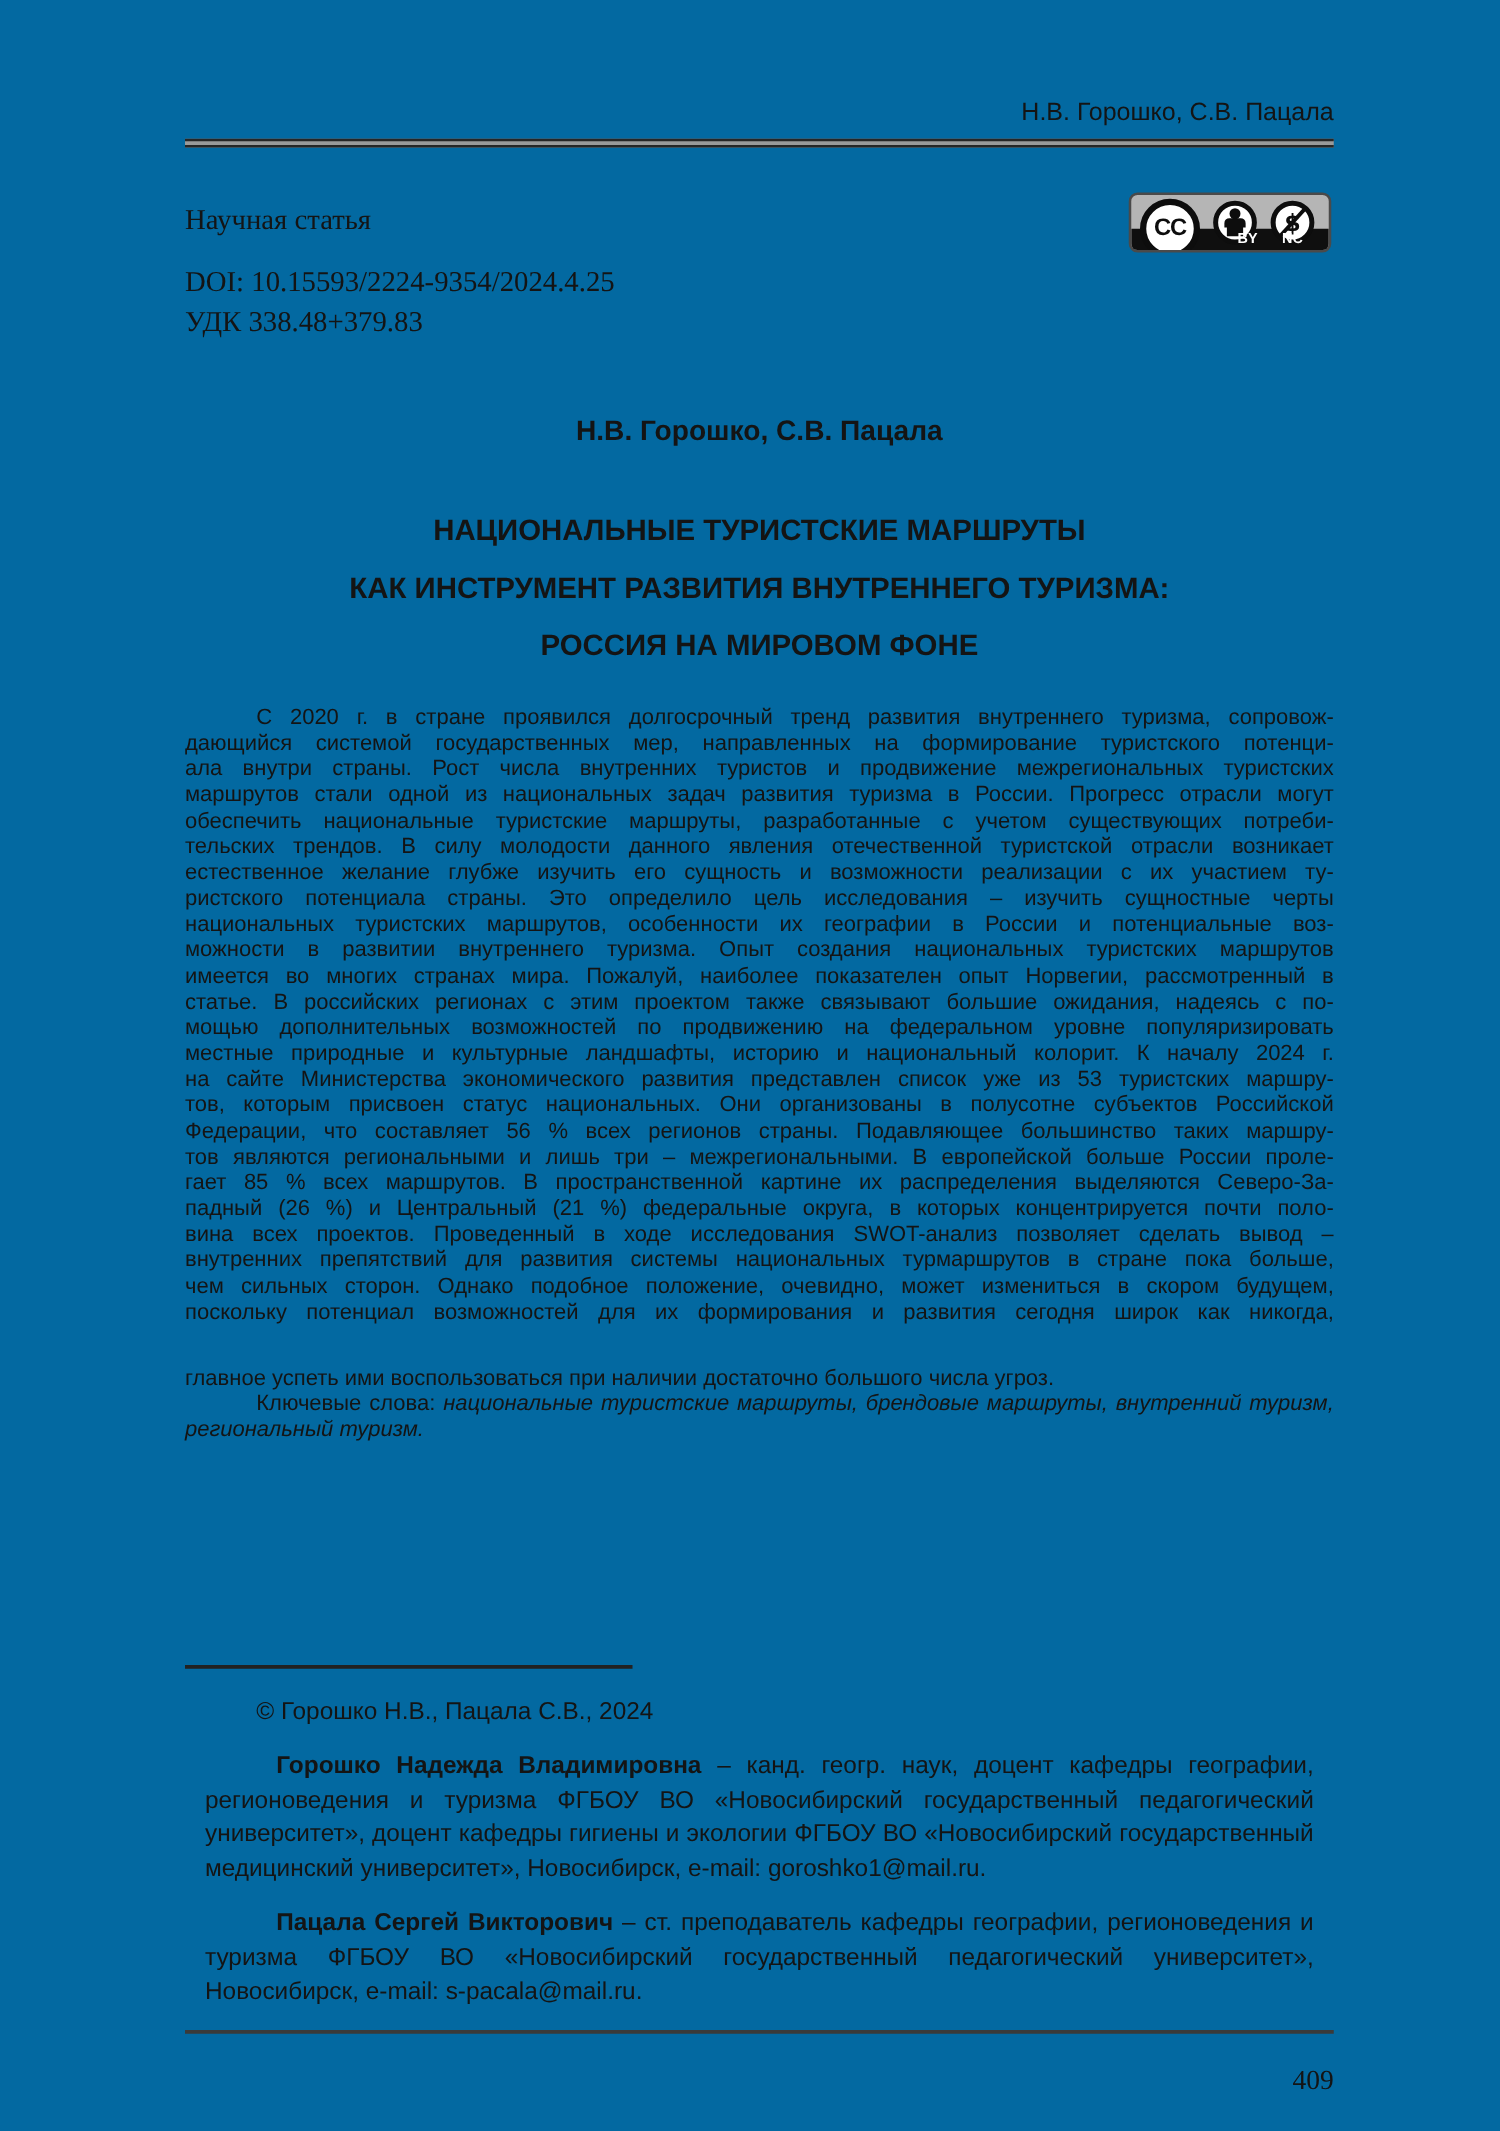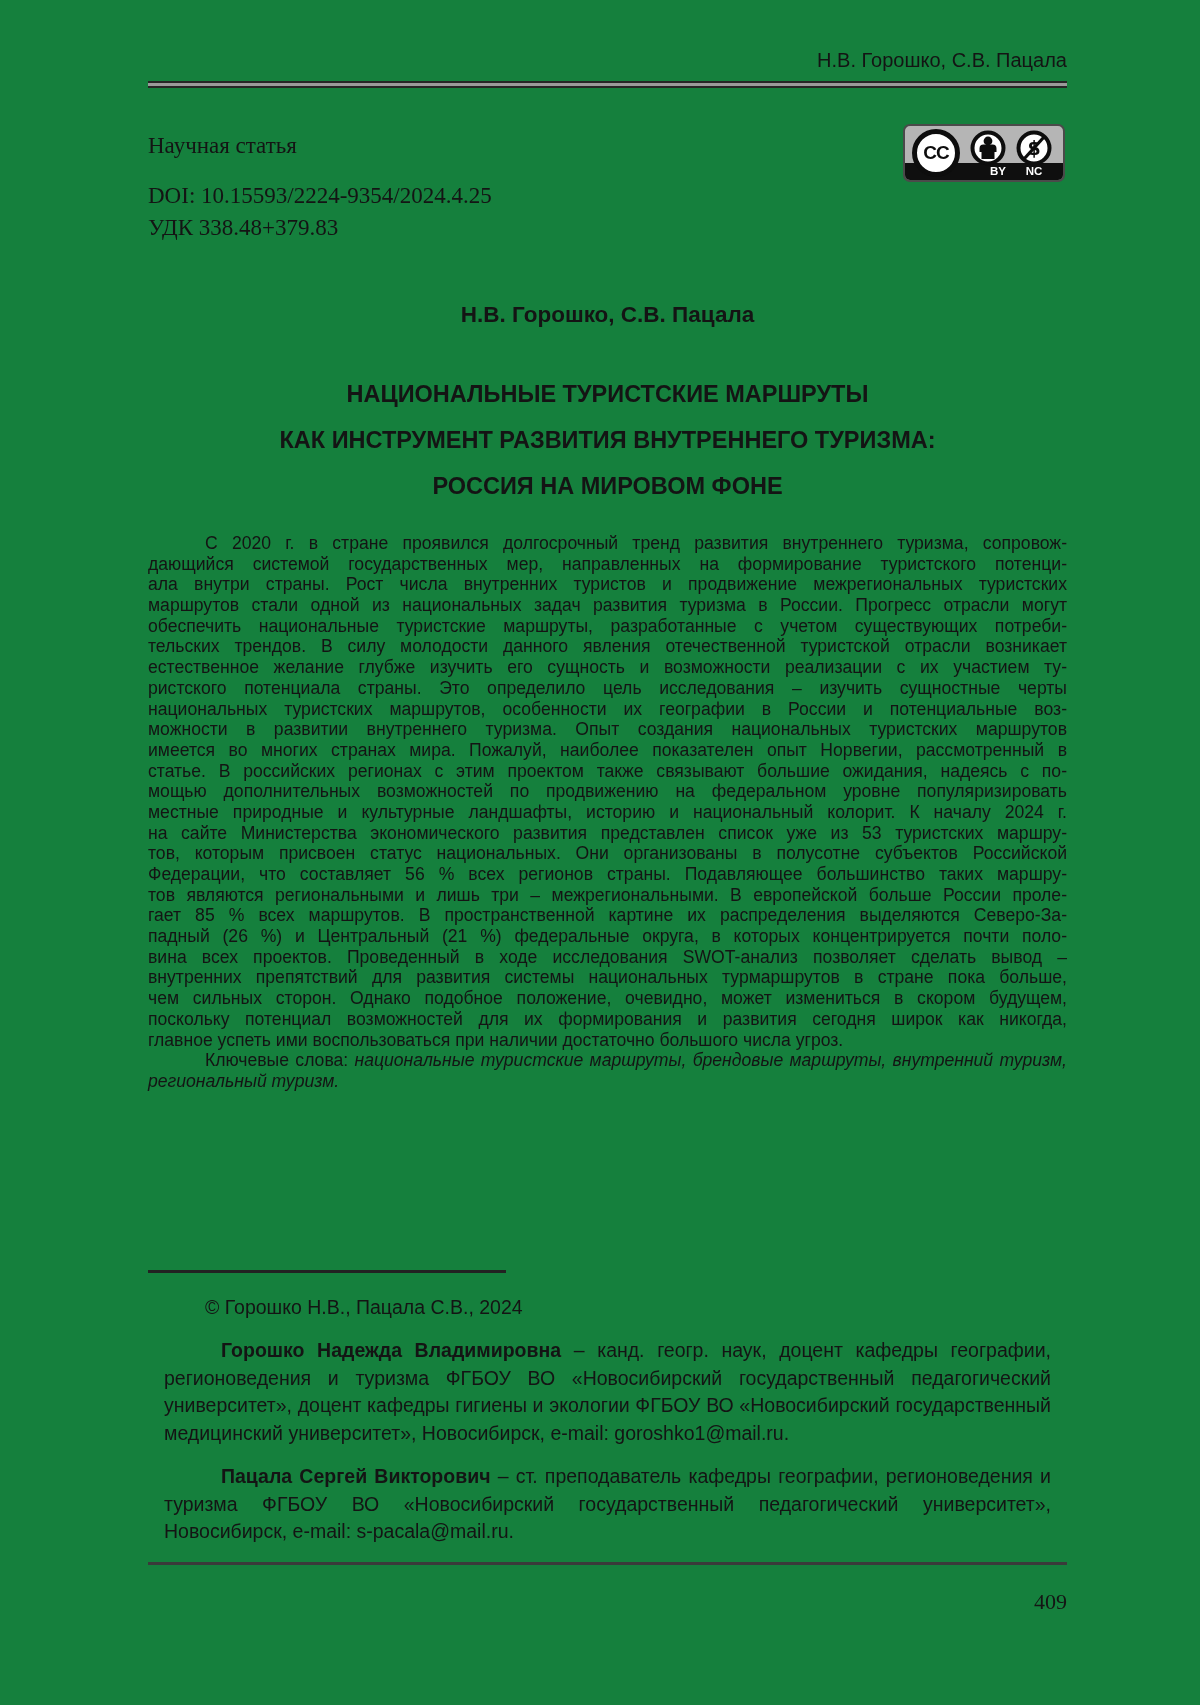--- a/index.html
+++ b/index.html
@@ -3,23 +3,23 @@
 <meta charset="utf-8">
 <style>
   html, body { margin: 0; padding: 0; background: #ffffff; }
   * { box-sizing: border-box; }
 
   .page {
     position: relative;
     width: 1200px;
     height: 1705px;
     margin: 0 auto;
-    background: #15803d;
+    background: #0369a1;
     color: #141414;
-    padding: 48px 133px 0 148px;
+    padding: 78px 133px 0 148px;
     font-family: "Liberation Sans", sans-serif;
     overflow: hidden;
   }
 
   
   .running-head {
     text-align: right;
     font-size: 20px;
     line-height: 24px;
     margin: 0 0 9px 0;
@@ -39,21 +39,21 @@
   .article-type { font-size: 23px; line-height: 27px; margin: 0; }
   .doi-line { font-size: 23px; line-height: 27px; margin: 23px 0 0 0; }
   .udk-line { font-size: 23px; line-height: 27px; margin: 5px 0 0 0; }
 
   
   .cc-badge {
     position: absolute;
     top: -8px;
     right: 2px;
     width: 162px;
-    height: 58px;
+    height: 48px;
     background: #b5b5b5;
     border: 2px solid #4a4a4a;
     border-radius: 7px;
     overflow: hidden;
   }
   .cc-strip {
     position: absolute;
     left: 0; right: 0; bottom: 0;
     height: 17px;
     background: #0f0f0f;
@@ -110,21 +110,21 @@
   .abs-line {
     font-size: 17.6px;
     line-height: 20.7px;
     height: 20.7px;
     overflow: hidden;
     text-align: justify;
     text-align-last: justify;
     white-space: nowrap0; 
   }
   .abs-line.first { text-indent: 57px; }
-  .abs-line.last { text-align-last: left; }
+  .abs-line.last { text-align-last: left; margin-top: 32px; }
 
   .kw {
     margin: 0;
     font-size: 17.6px;
     line-height: 20.7px;
     text-align: justify;
     text-indent: 57px;
   }
   .kw em { font-style: italic; }
 

